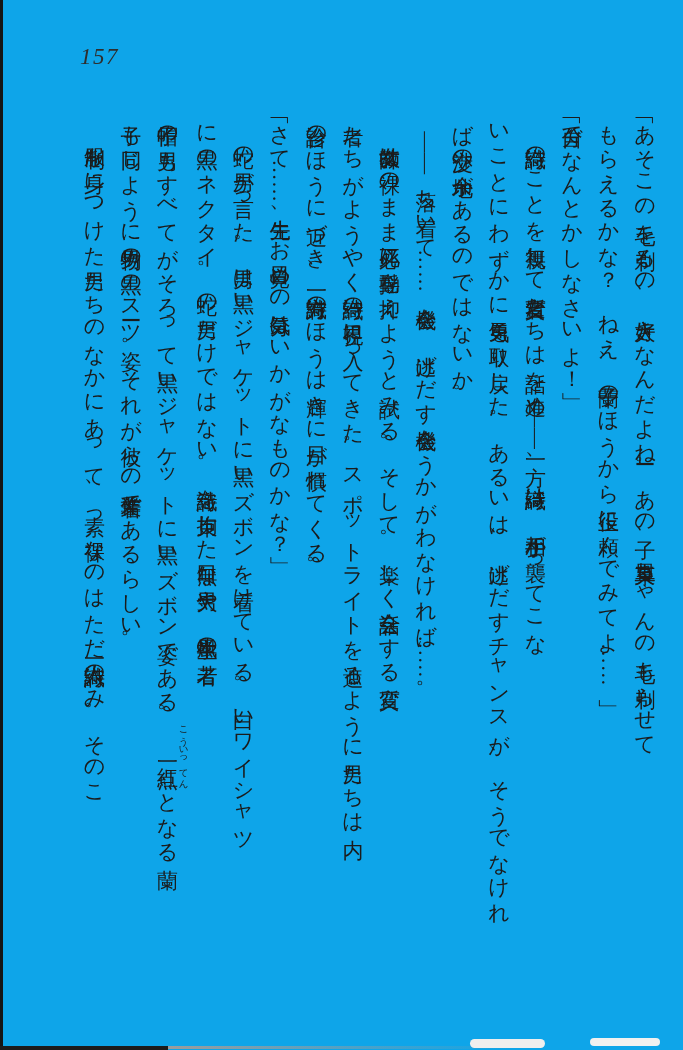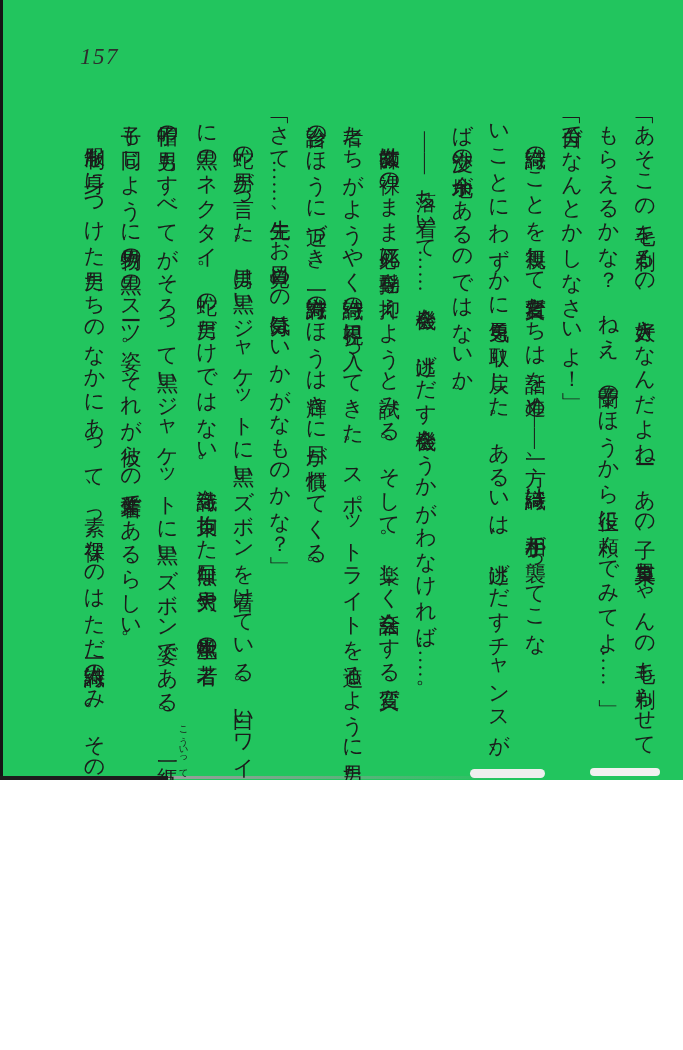--- a/index.html
+++ b/index.html
@@ -3,22 +3,22 @@
 <meta charset="utf-8">
 <style>
   html, body {
     margin: 0;
     padding: 0;
     background: #ffffff;
   }
   .page {
     position: relative;
     width: 683px;
-    height: 780px;
-    background: #22c55e;
+    height: 1050px;
+    background: #0ea5e9;
     overflow: hidden;
     font-family: "Liberation Serif", "DejaVu Serif", serif;
   }
   
   .edge-left {
     position: absolute; left: 0; top: 0;
     width: 3px; height: 1050px;
     background: #151515;
   }
   .edge-bottom {

